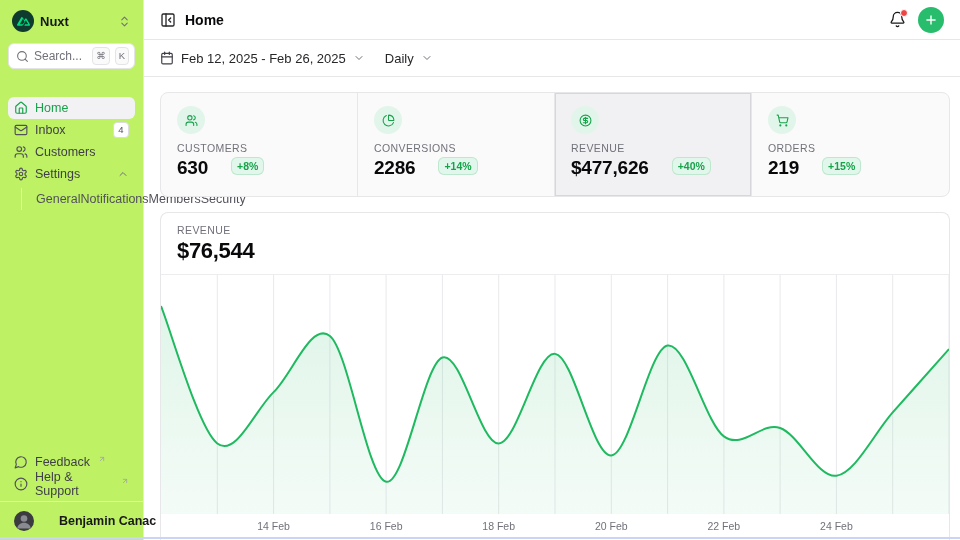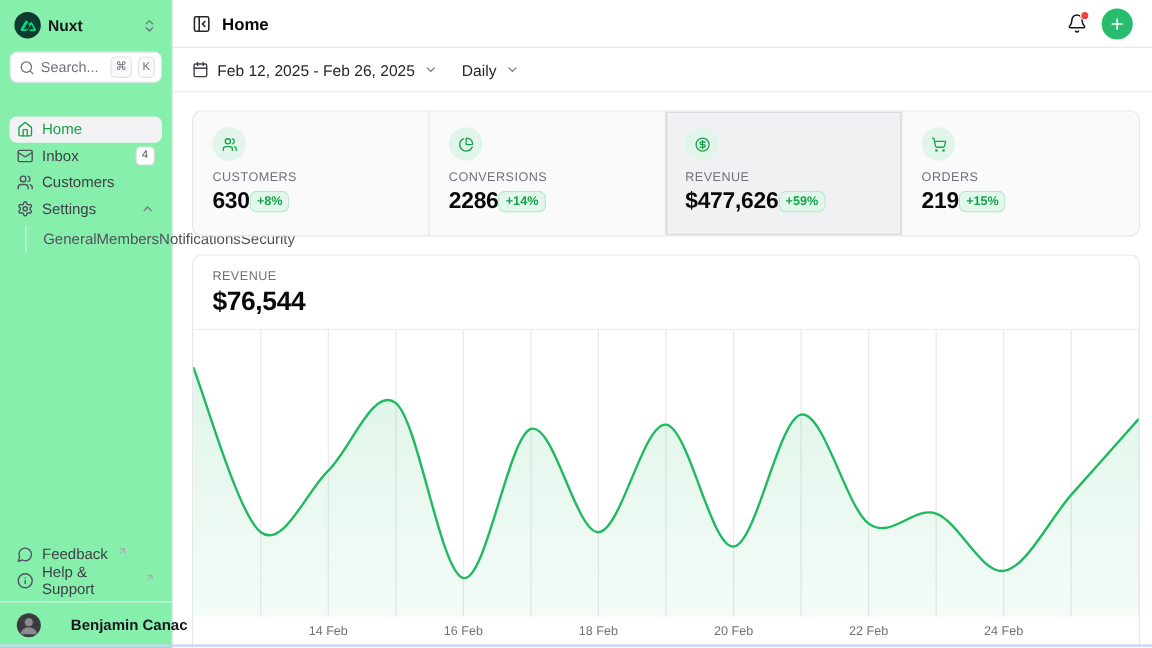--- a/index.html
+++ b/index.html
@@ -5,21 +5,21 @@
   * { box-sizing: border-box; }
   html,body { margin:0; padding:0; }
   body {
     width:960px; height:540px; overflow:hidden;
     font-family:"Liberation Sans", sans-serif;
     background:#fff; color:#18181b; display:flex; position:relative;
   }
   svg { display:block; }
 
   
-  .sidebar { width:144px; min-width:144px; border-right:1px solid #e7e7ea; display:flex; flex-direction:column; padding:10px 8px 0; background:#86efac; }
+  .sidebar { width:144px; min-width:144px; border-right:1px solid #e7e7ea; display:flex; flex-direction:column; padding:10px 8px 0; background:#bef264; }
   .brand-row { display:flex; align-items:center; gap:6px; padding:0 4px 11px; cursor:pointer; }
   .brand-logo { width:22px; height:22px; border-radius:50%; background:#0e3b2e; display:grid; place-items:center; flex:none; }
   .brand-name { font-size:13px; font-weight:700; color:#18181b; }
   .brand-caret { margin-left:auto; color:#71717a; }
 
   .search-box { display:flex; align-items:center; gap:5px; border:1px solid #e4e4e7; border-radius:6px; height:26px; padding:0 5px 0 7px; background:#fff; margin-bottom:28px; cursor:text; }
   .search-box .mag { color:#71717a; flex:none; }
   .search-box input { border:0; outline:0; padding:0; width:100%; min-width:0; font-family:inherit; font-size:12px; color:#3f3f46; background:transparent; }
   .search-box input::placeholder { color:#71717a; }
   .kbd { font-size:9.5px; line-height:1; color:#71717a; border:1px solid #e4e4e7; background:#fafafa; border-radius:4px; padding:3px 3px; flex:none; }
@@ -63,21 +63,21 @@
 
   .content { flex:1; min-height:0; padding:15px 10px 0 16px; display:flex; flex-direction:column; }
 
   
   .stats { display:grid; grid-template-columns:repeat(4,1fr); border:1px solid #e7e7ea; border-radius:8px; background:#fafafa; height:105px; flex:none; overflow:hidden; }
   .stat-cell { padding:13px 16px; border-right:1px solid #e7e7ea; cursor:pointer; }
   .stat-cell:last-child { border-right:0; }
   .stat-cell.selected { background:#f1f1f3; box-shadow:inset 0 0 0 1px #d6d6db; }
   .stat-icon { width:28px; height:28px; border-radius:50%; background:#e2f5ea; color:#16a34a; display:grid; place-items:center; }
   .stat-label { margin-top:8px; font-size:10.5px; font-weight:500; letter-spacing:.4px; color:#71717a; }
-  .stat-value-row { margin-top:3px; display:flex; align-items:center; gap:0; }
+  .stat-value-row { margin-top:3px; display:flex; align-items:flex-start; gap:23px; }
   .stat-value { font-size:19px; font-weight:700; color:#09090b; letter-spacing:-.2px; }
   .stat-badge { font-size:10.5px; font-weight:600; color:#16a34a; background:#e2f7ec; border-radius:6px; padding:3px 6px; box-shadow:inset 0 0 0 1px rgba(22,163,74,.18); }
 
   
   .chart-card { margin-top:15px; flex:1; min-height:0; border:1px solid #e7e7ea; border-bottom:0; border-radius:8px 8px 0 0; display:flex; flex-direction:column; overflow:hidden; background:#fff; }
   .chart-head { padding:11px 16px 10px; flex:none; }
   .chart-label { font-size:10.5px; font-weight:500; letter-spacing:.4px; color:#71717a; }
   .chart-value { margin-top:2px; font-size:22px; font-weight:700; color:#09090b; letter-spacing:-.3px; }
   .plot { height:240px; flex:none; border-top:1px solid #ededf0; position:relative; }
   .plot svg { position:absolute; inset:0; width:100%; height:100%; }
@@ -161,22 +161,22 @@
       <span>Settings</span>
       <span class="nav-caret">
         <svg width="12" height="12" viewBox="0 0 24 24" fill="none" stroke="currentColor" stroke-width="2" stroke-linecap="round" stroke-linejoin="round">
             <path d="m18 15-6-6-6 6"></path>
           </svg>
       </span>
     </div>
 
     <div class="nav-children">
       <span class="nav-child">General</span>
+      <span class="nav-child">Notifications</span>
       <span class="nav-child">Members</span>
-      <span class="nav-child">Notifications</span>
       <span class="nav-child">Security</span>
     </div>
   </nav>
 
   <div class="sidebar-spacer"></div>
 
   <div class="footer-links">
     <div class="footer-link">
       <span class="nicon">
         <svg width="14" height="14" viewBox="0 0 24 24" fill="none" stroke="currentColor" stroke-width="2" stroke-linecap="round" stroke-linejoin="round">
@@ -321,21 +321,21 @@
         <span class="stat-icon">
           <svg width="13" height="13" viewBox="0 0 24 24" fill="none" stroke="currentColor" stroke-width="2" stroke-linecap="round" stroke-linejoin="round">
               <circle cx="12" cy="12" r="10"></circle>
               <path d="M16 8h-6a2 2 0 1 0 0 4h4a2 2 0 1 1 0 4H8"></path>
               <path d="M12 18V6"></path>
             </svg>
         </span>
         <div class="stat-label">REVENUE</div>
         <div class="stat-value-row">
           <span class="stat-value">$477,626</span>
-          <span class="stat-badge">+59%</span>
+          <span class="stat-badge">+40%</span>
         </div>
       </div>
 
       <div class="stat-cell">
         <span class="stat-icon">
           <svg width="13" height="13" viewBox="0 0 24 24" fill="none" stroke="currentColor" stroke-width="2" stroke-linecap="round" stroke-linejoin="round">
               <circle cx="8" cy="21" r="1"></circle>
               <circle cx="19" cy="21" r="1"></circle>
               <path d="M2.05 2.05h2l2.66 12.42a2 2 0 0 0 2 1.58h9.78a2 2 0 0 0 1.95-1.57l1.65-7.43H5.12"></path>
             </svg>

